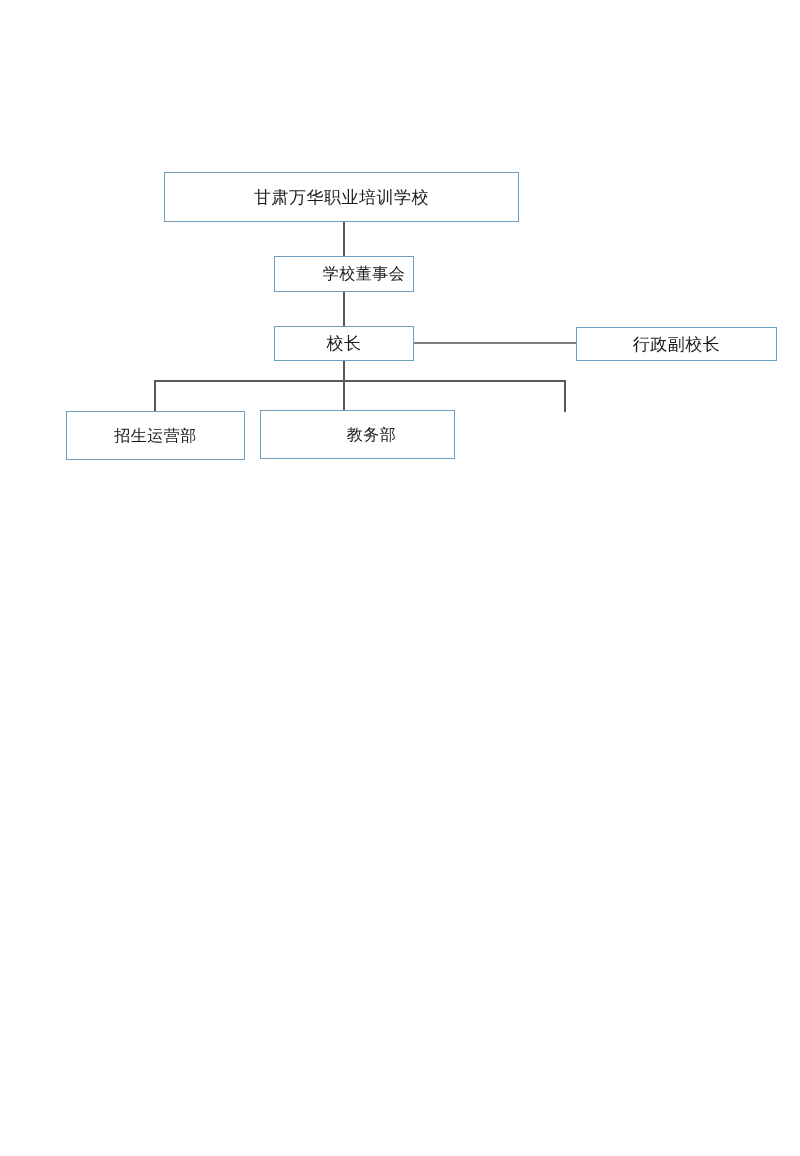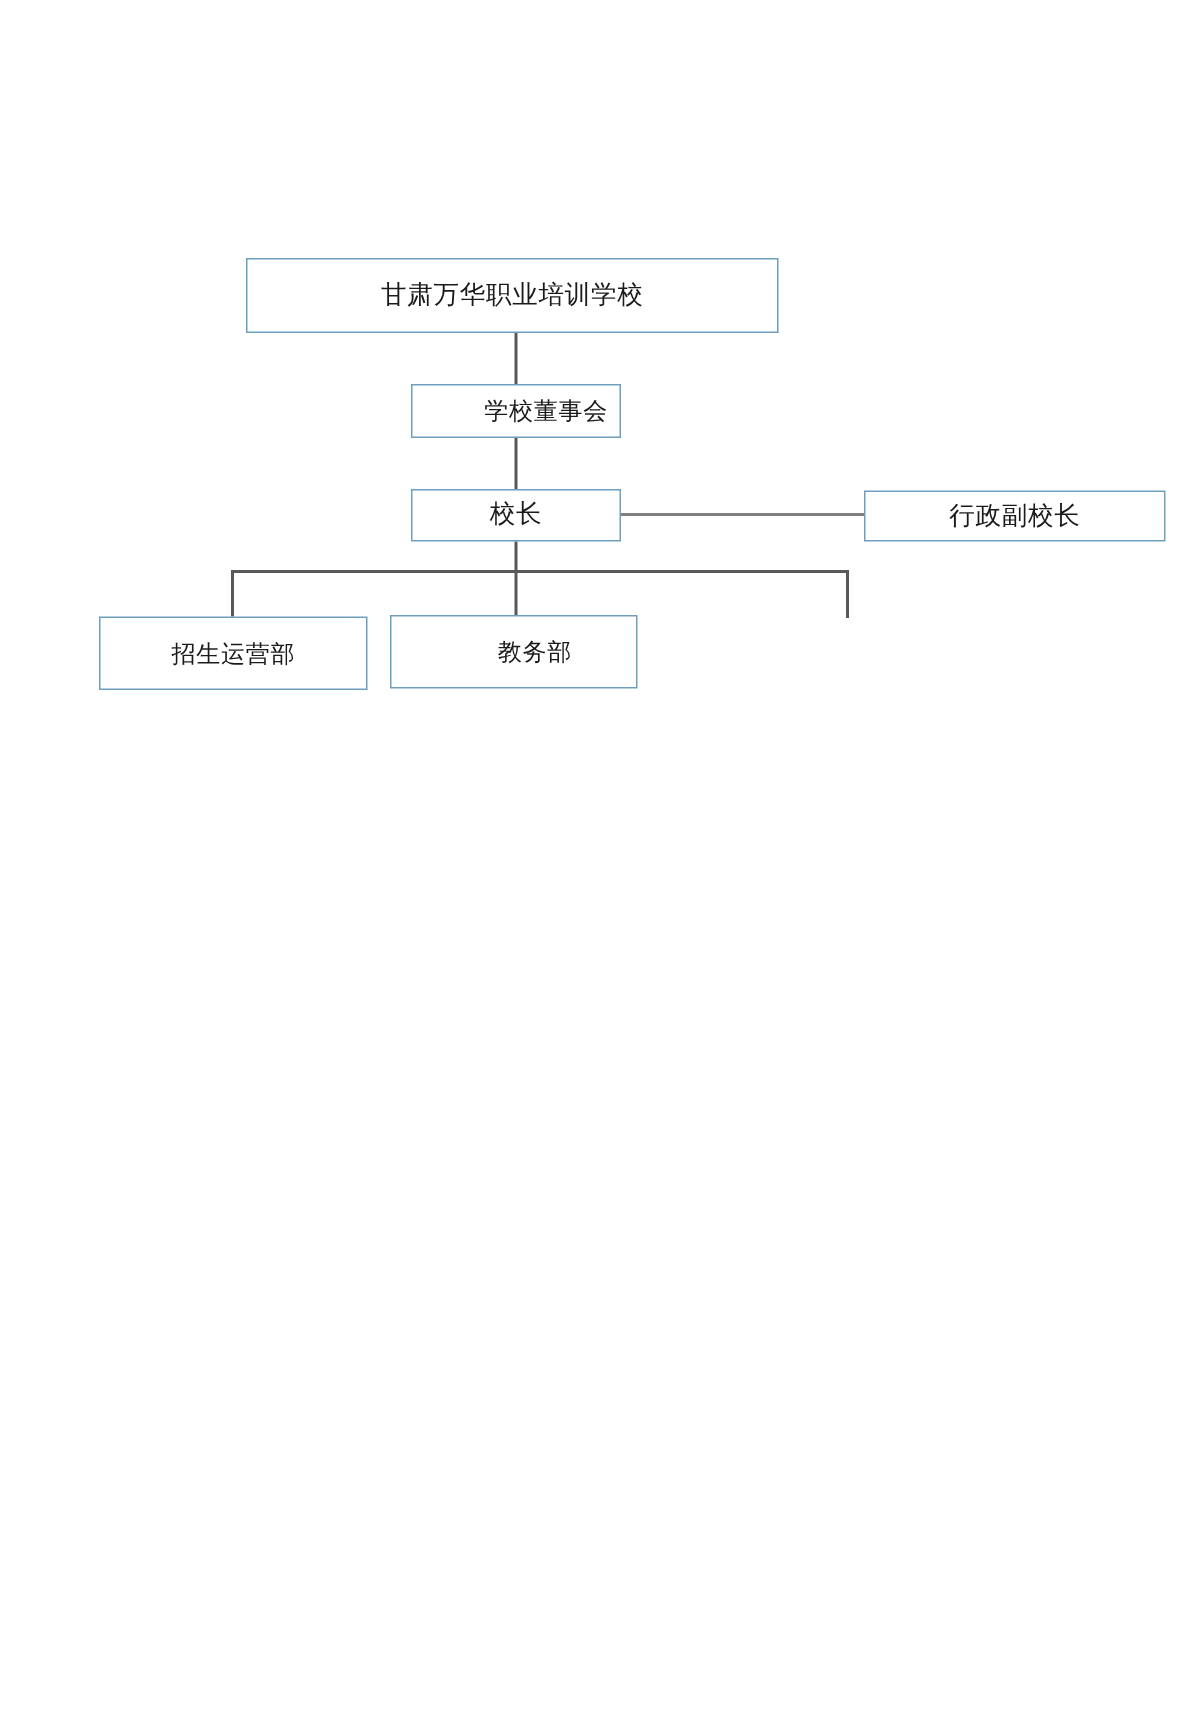--- a/index.html
+++ b/index.html
@@ -43,21 +43,21 @@
   .node-label {
     display: block;
   }
 
   
   #node-root      { left:164px; top:172px; width:355px; height:50px; font-size:17px; }
   #node-board     { left:274px; top:256px; width:140px; height:36px; font-size:16px;padding-left:40px; }
   #node-principal { left:274px; top:326px; width:140px; height:35px; font-size:17px; }
   #node-vice      { left:576px; top:327px; width:201px; height:34px; font-size:17px; }
   #node-admission { left:66px;  top:411px; width:179px; height:49px; font-size:16px; }
-  #node-academic  { left:260px; top:410px; width:165px; height:49px; font-size:16px;padding-left:28px; }
+  #node-academic  { left:260px; top:410px; width:195px; height:49px; font-size:16px;padding-left:28px; }
   #node-logistics { left:474px; top:411px; width:180px; height:49px; font-size:16px; }
 
   
   .conn {
     position: absolute;
     background: #595959;
     z-index: 1;
   }
   .conn-v { width: 2px; }
   .conn-h { height: 2px; }

